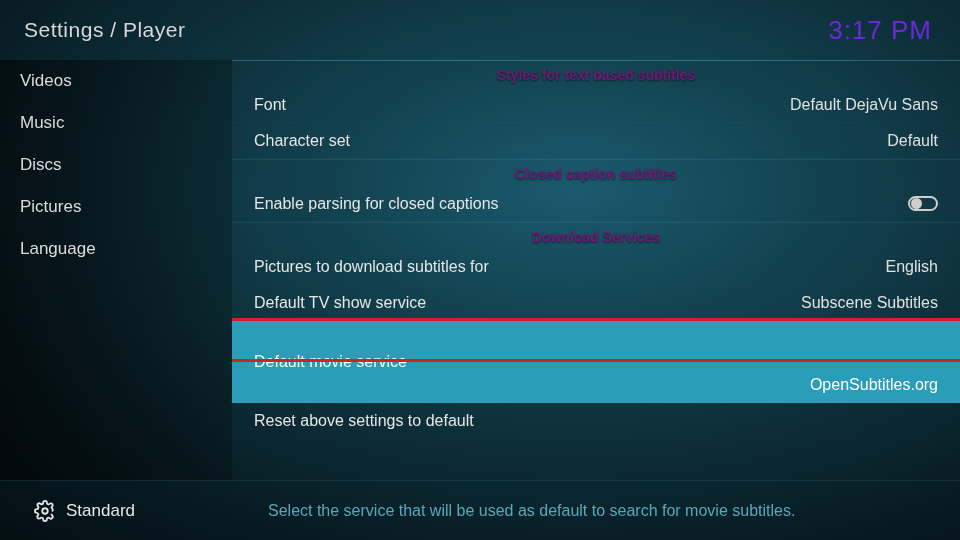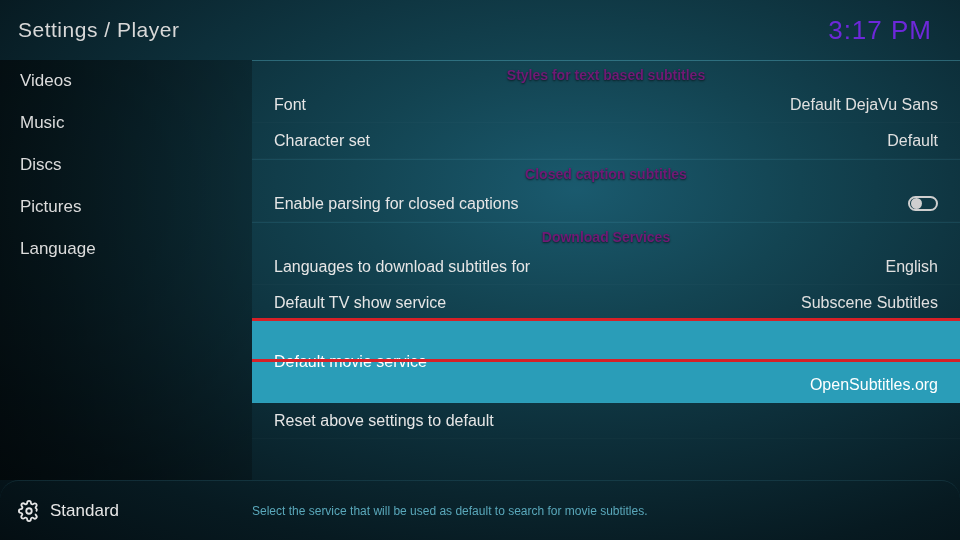--- a/index.html
+++ b/index.html
@@ -4,28 +4,28 @@
 <style>
   * { margin: 0; padding: 0; box-sizing: border-box; }
   html, body { width: 960px; height: 540px; overflow: hidden; font-family: Arial, Helvetica, sans-serif; }
   body {
     background: radial-gradient(ellipse 900px 500px at 60% 35%, #1a5a6e 0%, #134452 25%, #0d2f3a 50%, #071a21 75%, #030b0f 100%);
     color: #e8e8e8;
     position: relative;
   }
   .header {
     display: flex; justify-content: space-between; align-items: center;
-    padding: 18px 28px 18px 18px;
+    padding: 18px 28px 18px 24px;
     height: 60px;
   }
   .breadcrumb { font-size: 21px; font-weight: 300; color: #d8d8d8; letter-spacing: .5px; }
   .clock { font-size: 26px; font-weight: 300; color: #6d28d9; letter-spacing: 1px; }
   .main { display: flex; height: 420px; }
   .sidebar {
-    width: 252px; flex-shrink: 0;
+    width: 232px; flex-shrink: 0;
     background: linear-gradient(to right, rgba(0,0,0,0.55), rgba(0,0,0,0.25));
     display: flex; flex-direction: column;
   }
   .side-item {
     padding: 11px 20px;
     font-size: 17px; font-weight: 400;
     color: #dcdcdc;
     cursor: pointer;
   }
   .side-item.active { background: #0d6a80; color: #ffffff; }
@@ -71,36 +71,35 @@
     position: relative;
   }
   .toggle::after {
     content: ""; position: absolute; left: 1px; top: 0px;
     width: 11px; height: 11px; border-radius: 50%;
     background: #cfcfcf;
   }
   .footer {
     height: 60px;
     display: flex; align-items: center;
-    padding: 0 18px 0 18px;
+    padding: 0 18px 0 34px;
     border-top: 1px solid rgba(100,200,220,0.12);
     margin-top: 0;
-    border-radius: 19px;
   }
   .footer-left {
     width: 214px; display: flex; align-items: center;
     cursor: pointer;
   }
   .gear-icon {
     width: 22px; height: 22px; margin-right: 10px; flex-shrink:0;
   }
   .gear-icon svg { width: 100%; height: 100%; }
   .footer-label { font-size: 17px; color: #e6e6e6; }
   .help-text {
-    font-size: 12px; color: #5aa8bb; font-style: normal;
+    font-size: 16px; color: #5aa8bb; font-style: normal;
     padding-left: 20px;
   }
 </style>
 </head>
 <body>
 
 <div class="header">
   <div class="breadcrumb">Settings / Player</div>
   <div class="clock">3:17 PM</div>
 </div>
@@ -130,21 +129,21 @@
     <div class="section-header">Closed caption subtitles</div>
 
     <div class="row">
       <span class="label">Enable parsing for closed captions</span>
       <span class="toggle"></span>
     </div>
 
     <div class="section-header">Download Services</div>
 
     <div class="row">
-      <span class="label">Languages to download subtitles for</span>
+      <span class="label">Pictures to download subtitles for</span>
       <span class="value">English</span>
     </div>
     <div class="row">
       <span class="label">Default TV show service</span>
       <span class="value">Subscene Subtitles</span>
     </div>
     <div class="row selected" id="movie-row">
       <span class="label">Default movie service</span>
       <span class="value">OpenSubtitles.org</span>
     </div>

